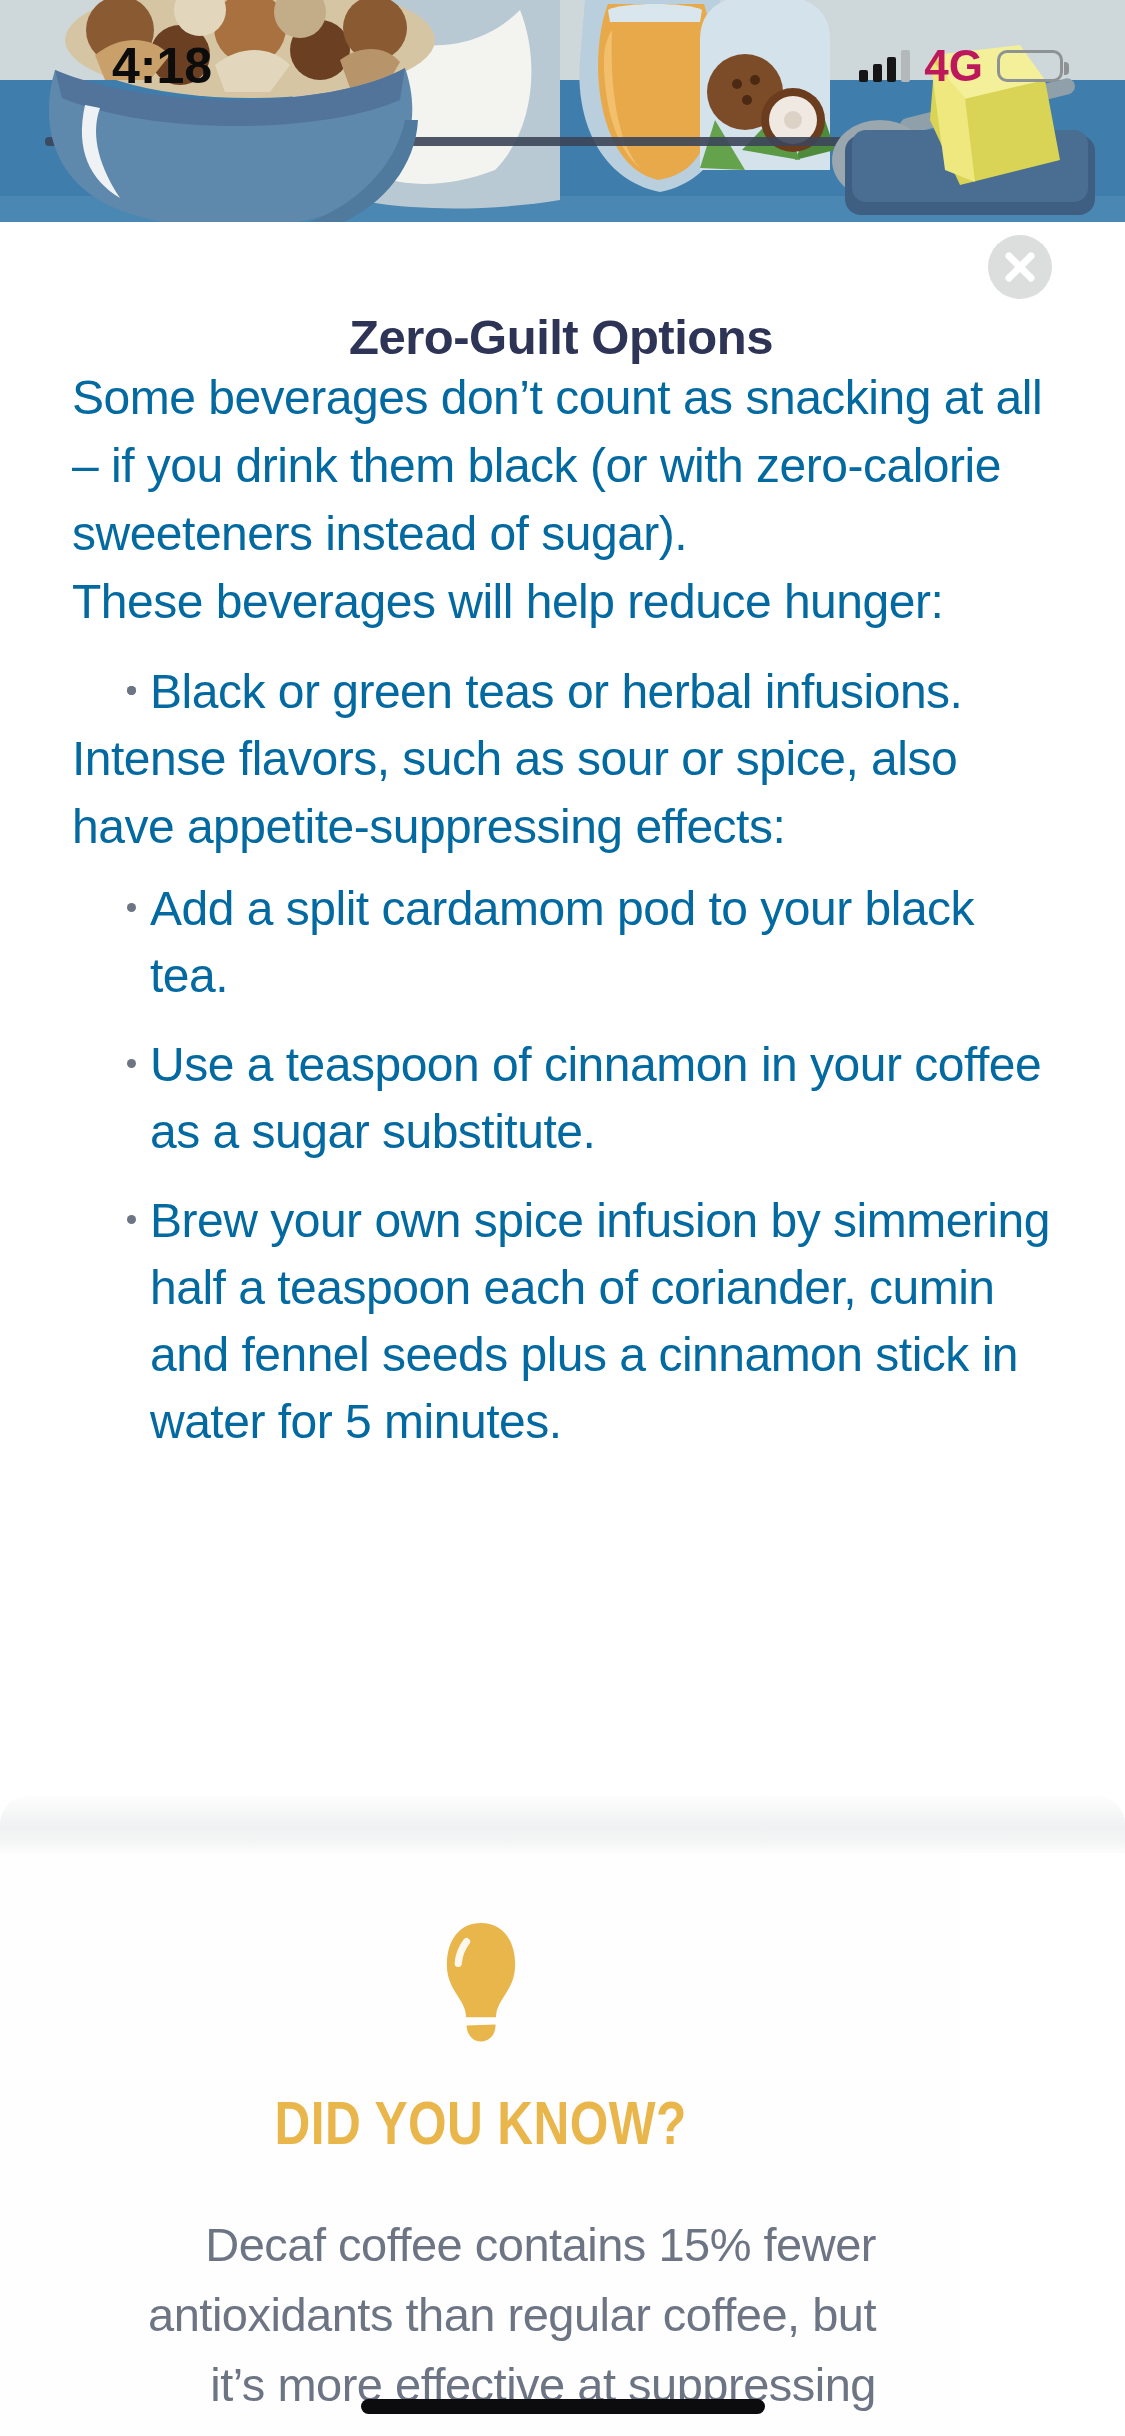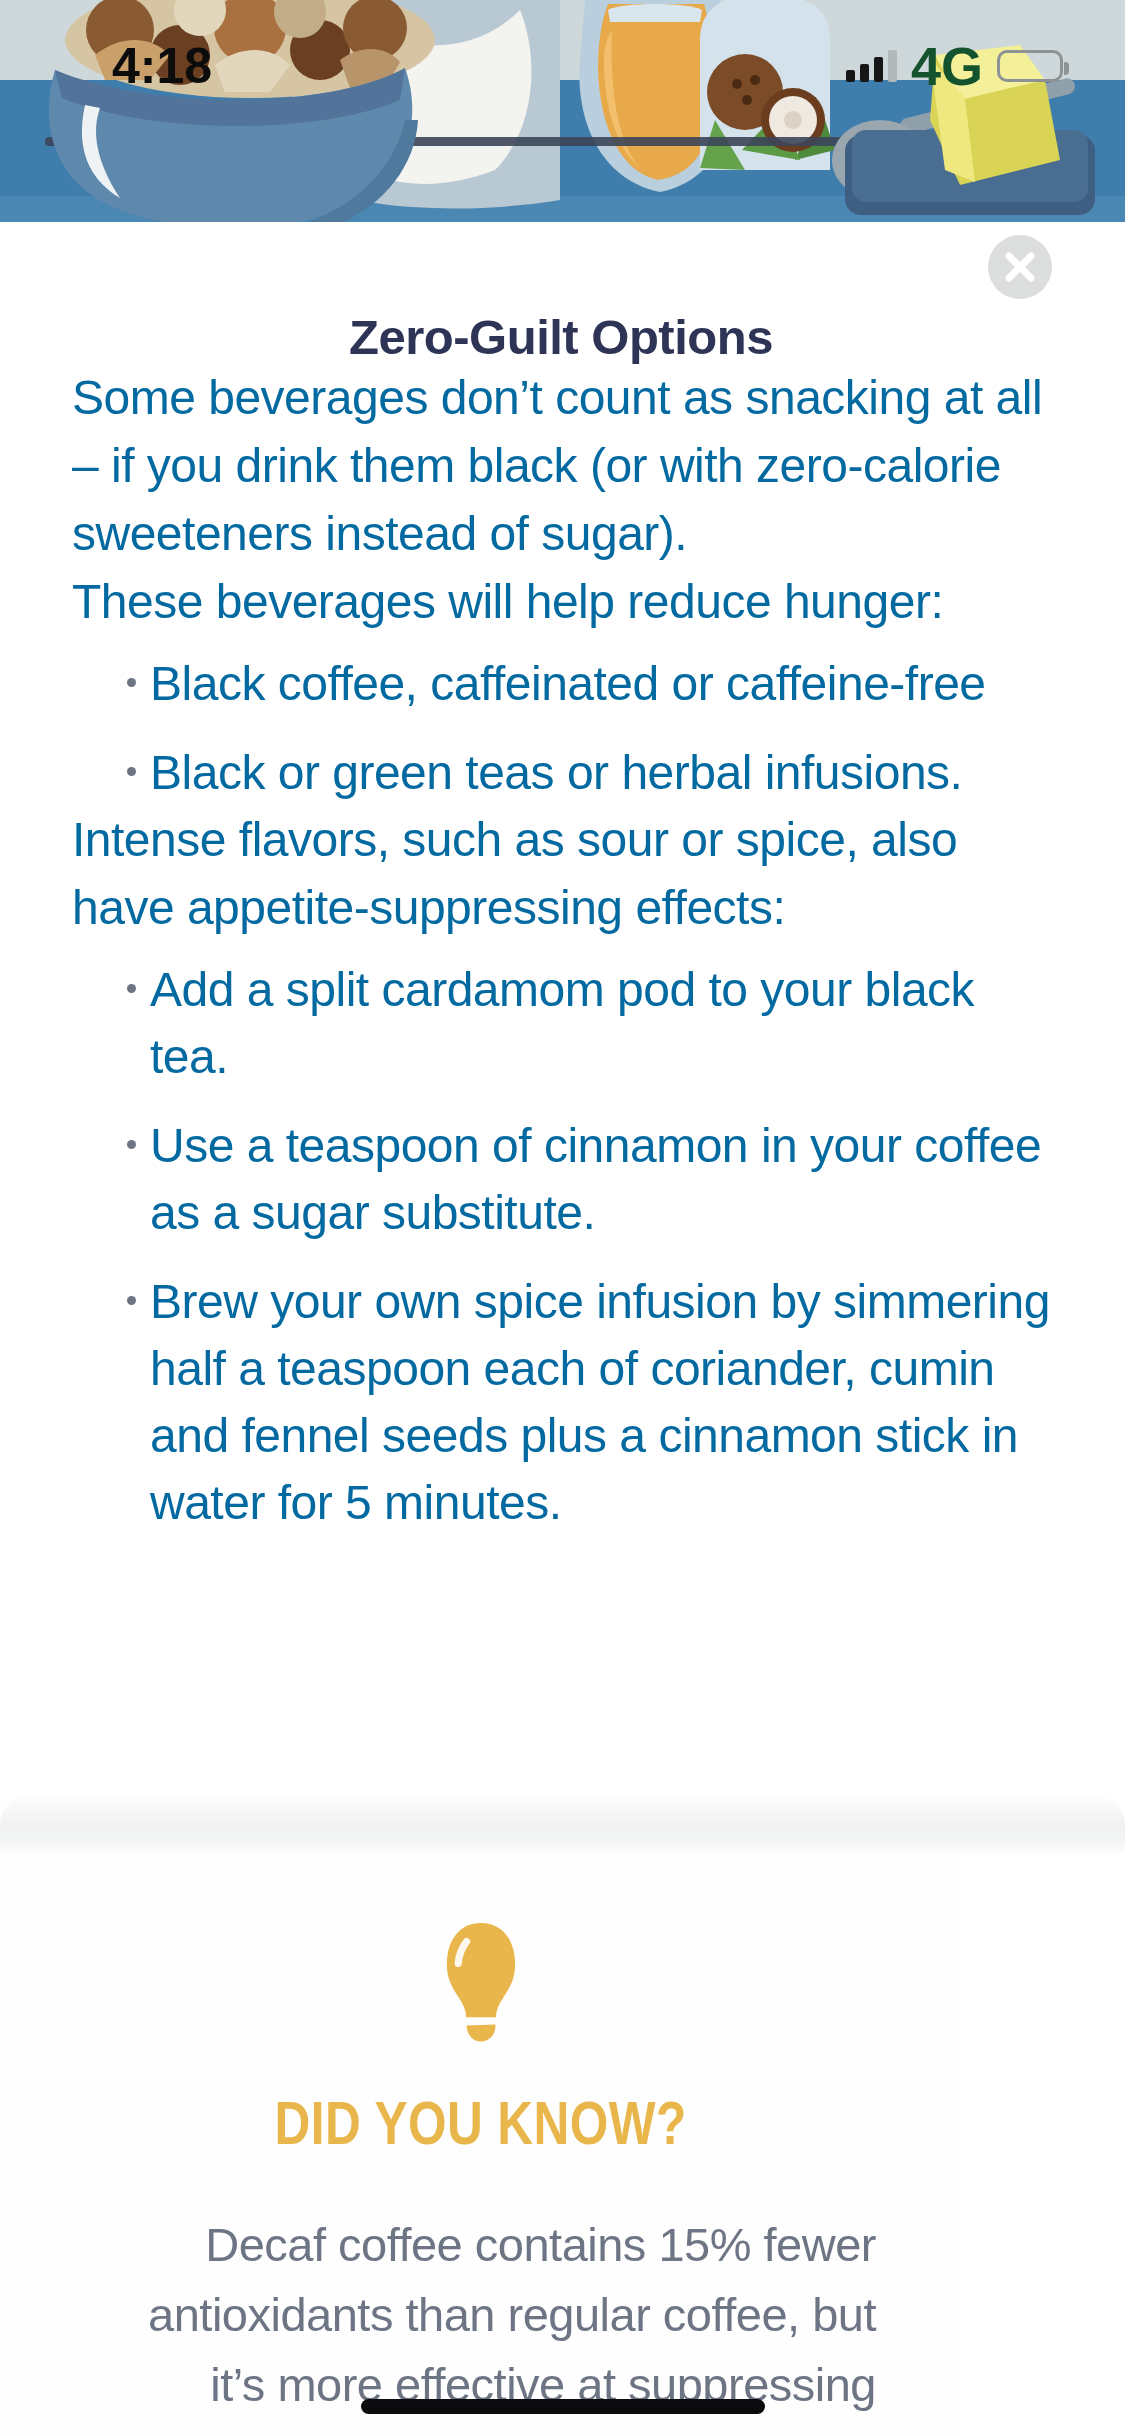--- a/index.html
+++ b/index.html
@@ -11,21 +11,21 @@
   .hero{position:absolute;top:0;left:0;width:1125px;height:222px;overflow:hidden;background:#ced7da;}
   .hero svg{position:absolute;top:0;left:0;}
   .status-bar{position:absolute;top:36px;left:0;width:1125px;height:60px;display:flex;
               align-items:center;justify-content:space-between;pointer-events:none;}
   .status-time{margin-left:112px;font-size:50px;font-weight:bold;color:#0c0c0c;letter-spacing:0px;}
   .status-right{display:flex;align-items:center;gap:14px;margin-right:62px;}
   .sig{display:flex;align-items:flex-end;gap:5px;height:32px;}
   .sig i{display:block;width:9px;border-radius:2px;background:#161616;}
   .sig i:nth-child(1){height:12px}.sig i:nth-child(2){height:18px}
   .sig i:nth-child(3){height:25px}.sig i:nth-child(4){height:32px;background:#b3b8bb;}
-  .net{font-size:54px;font-weight:bold;color:#14532d;}
+  .net{font-size:44px;font-weight:bold;color:#be185d;}
   .batt{position:relative;width:66px;height:32px;border:3.5px solid #8d9295;border-radius:10px;padding:3px;box-sizing:border-box;}
   .batt .lvl{height:100%;width:76%;background:#0a0a0a;border-radius:4px;}
   .batt .nub{position:absolute;right:-9px;top:9px;width:5px;height:13px;background:#8d9295;border-radius:0 4px 4px 0;}
 
   
   .sheet{position:absolute;top:222px;left:0;width:1125px;height:1578px;background:#ffffff;
          box-sizing:border-box;padding:0 75px 0 72px;overflow:visible;}
   .close-btn{position:absolute;top:13px;right:73px;width:64px;height:64px;border-radius:50%;
              background:#dcdddd;border:none;display:flex;align-items:center;justify-content:center;cursor:pointer;padding:0;}
   .page-title{margin:88px 0 0 0;font-size:49px;line-height:54px;font-weight:bold;color:#2e3456;letter-spacing:-0.5px;text-align:center;}
@@ -150,21 +150,21 @@
         <line x1="28" y1="6" x2="6" y2="28" stroke="#ffffff" stroke-width="7" stroke-linecap="round"></line>
       </svg>
     </button>
 
     <h1 class="page-title">Zero-Guilt Options</h1>
 
     <p class="body-text intro">Some beverages don’t count as snacking at all – if you drink them black (or with zero-calorie sweeteners instead of sugar).</p>
 
     <p class="body-text list-head1">These beverages will help reduce hunger:</p>
     <ul class="tips body-text">
-      <li><span class="dot"></span><span>Black coffee, caffeinated or caffeine-free</span></li>
+      <li><span class="dot"></span></li>
       <li><span class="dot"></span><span>Black or green teas or herbal infusions.</span></li>
     </ul>
 
     <p class="body-text list-head2">Intense flavors, such as sour or spice, also have appetite-suppressing effects:</p>
     <ul class="tips body-text">
       <li><span class="dot"></span><span>Add a split cardamom pod to your black tea.</span></li>
       <li><span class="dot"></span><span>Use a teaspoon of cinnamon in your coffee as a sugar substitute.</span></li>
       <li><span class="dot"></span><span>Brew your own spice infusion by simmering half a teaspoon each of coriander, cumin and fennel seeds plus a cinnamon stick in water for 5 minutes.</span></li>
     </ul>
   </main>

